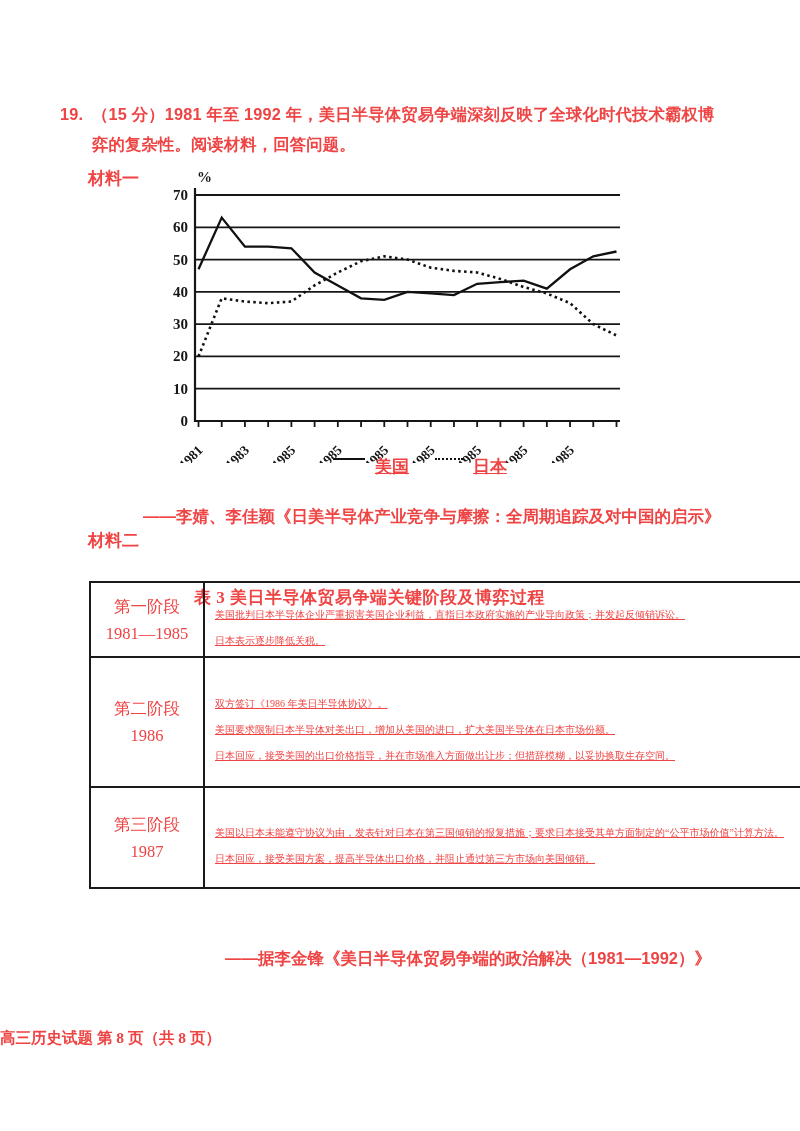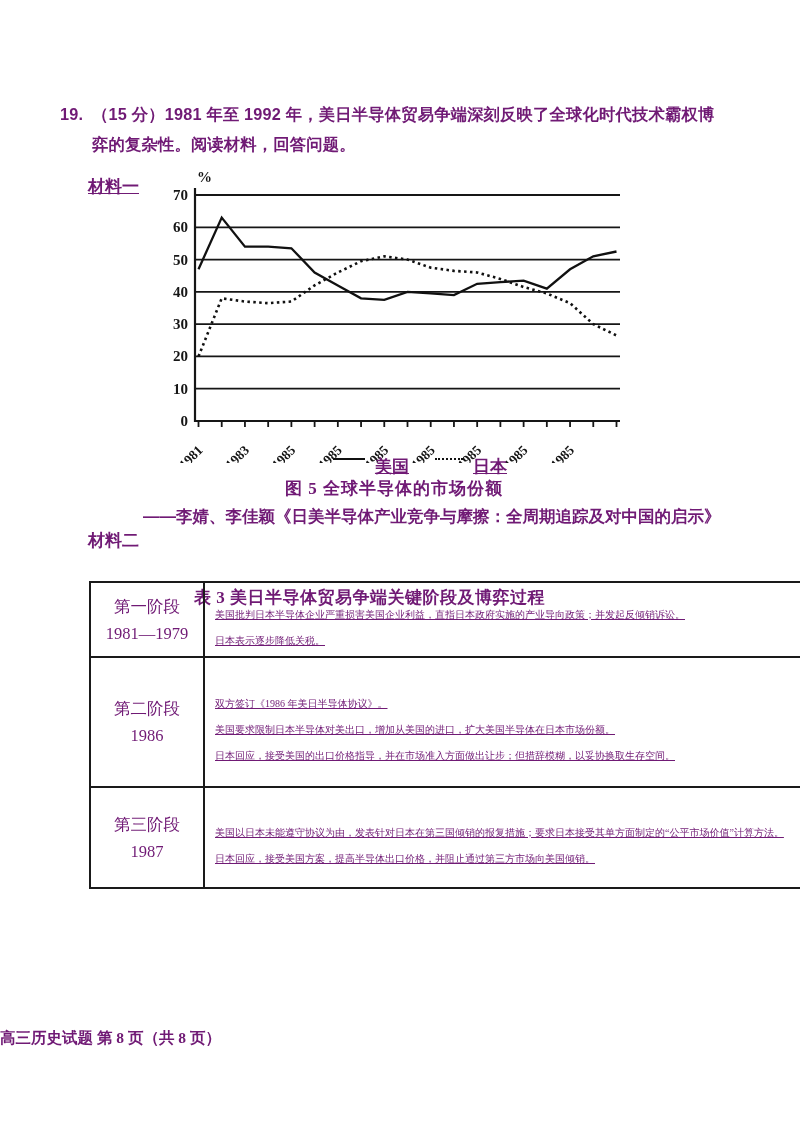--- a/index.html
+++ b/index.html
@@ -1,22 +1,22 @@
 <!DOCTYPE html>
 <html><head>
 <meta charset="utf-8">
 <style>
   html,body{margin:0;padding:0;background:#e8e8e8;}
-  .page{position:relative;width:800px;height:1131px;margin:0 auto;background:#ffffff;color:#701a75;overflow:hidden;}
+  .page{position:relative;width:800px;height:1131px;margin:0 auto;background:#ffffff;color:#ef4444;overflow:hidden;}
   .q-block{position:absolute;left:60px;top:99px;width:664px;display:flex;
     font:600 16.3px/30px "Liberation Sans", sans-serif;letter-spacing:.2px;}
   .q-num{flex:0 0 32px;}
   .q-text{width:632px;}
   .m-label{position:absolute;left:88px;font:700 17px/22px "Liberation Sans", sans-serif;}
-  .m1{top:176px;text-decoration:underline;}
+  .m1{top:168px;}
   .m2{top:530px;}
   .chart-wrap{position:absolute;left:0;top:168px;width:800px;height:295px;}
   .ytick{font:700 15px "Liberation Serif", serif;fill:#161616;}
   .xtick{font:600 13.5px "Liberation Serif", serif;fill:#161616;}
   .pct{font:700 15px "Liberation Serif", serif;fill:#161616;}
   .legend{position:absolute;left:40px;top:458px;width:760px;display:flex;justify-content:center;gap:26px;
     font:700 17px/18px "Liberation Serif", serif;}
   .lg-item{display:inline-flex;gap:10px;text-decoration:underline;}
   .sw{display:inline-block;width:32px;height:0;border-top:2.6px solid #111;}
   .sw.dotted{width:28px;border-top-style:dotted;}
@@ -104,34 +104,33 @@
       <span class="lg-item">
         <span class="sw solid"></span>
         <span>美国</span>
       </span>
       <span class="lg-item">
         <span class="sw dotted"></span>
         <span>日本</span>
       </span>
     </div>
 
-  <div class="chart-caption">图 5  全球半导体的市场份额</div>
 
   <div class="source1">——李婧、李佳颖《日美半导体产业竞争与摩擦：全周期追踪及对中国的启示》</div>
 
   <div class="m-label m2">材料二</div>
 
   <div class="table-title">表 3  美日半导体贸易争端关键阶段及博弈过程</div>
 
   <table class="stage-table">
     <tbody>
         <tr style="height: 75px;">
           <td class="stage">
             <div>第一阶段</div>
-            <div>1981—1979</div>
+            <div>1981—1985</div>
           </td>
           <td class="content">
             <p>美国批判日本半导体企业严重损害美国企业利益，直指日本政府实施的产业导向政策；并发起反倾销诉讼。</p>
             <p>日本表示逐步降低关税。</p>
           </td>
         </tr>
         <tr style="height: 130px;">
           <td class="stage">
             <div>第二阶段</div>
             <div>1986</div>
@@ -148,17 +147,18 @@
             <div>1987</div>
           </td>
           <td class="content">
             <p>美国以日本未能遵守协议为由，发表针对日本在第三国倾销的报复措施；要求日本接受其单方面制定的“公平市场价值”计算方法。</p>
             <p>日本回应，接受美国方案，提高半导体出口价格，并阻止通过第三方市场向美国倾销。</p>
           </td>
         </tr>
       </tbody>
   </table>
 
+  <div class="source2">——据李金锋《美日半导体贸易争端的政治解决（1981—1992）》</div>
 
 
   <div class="footer">高三历史试题  第 8 页（共 8 页）</div>
 
 </div>
 
 </body></html>

